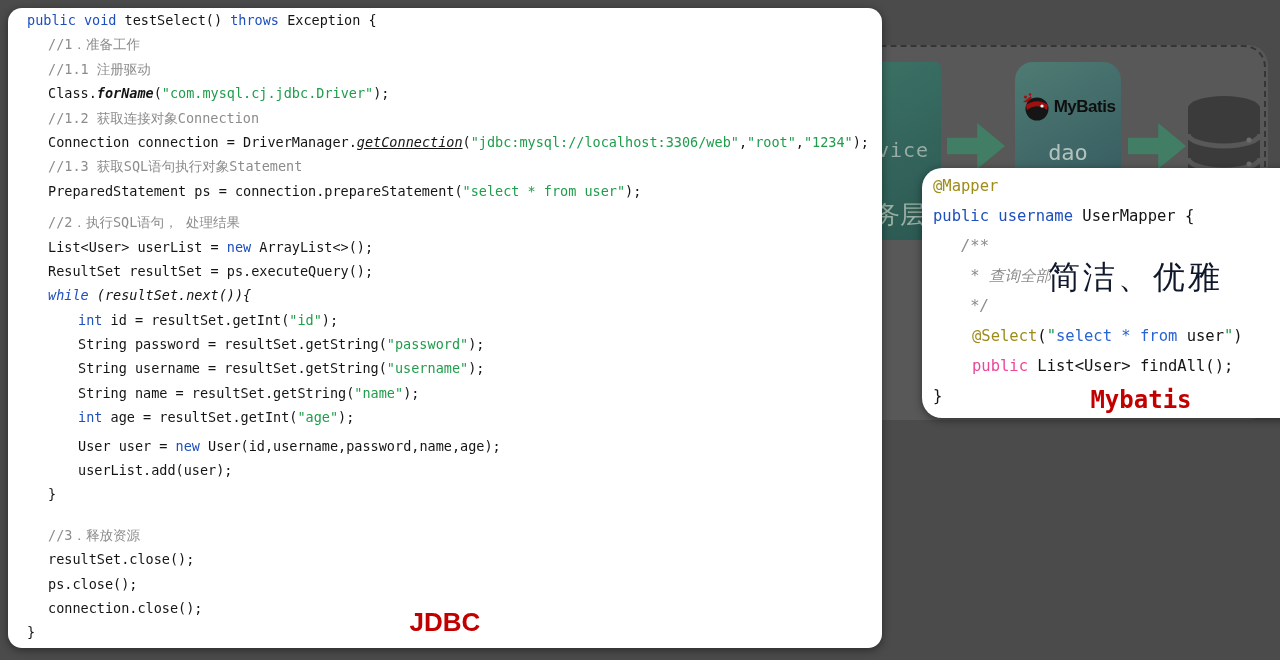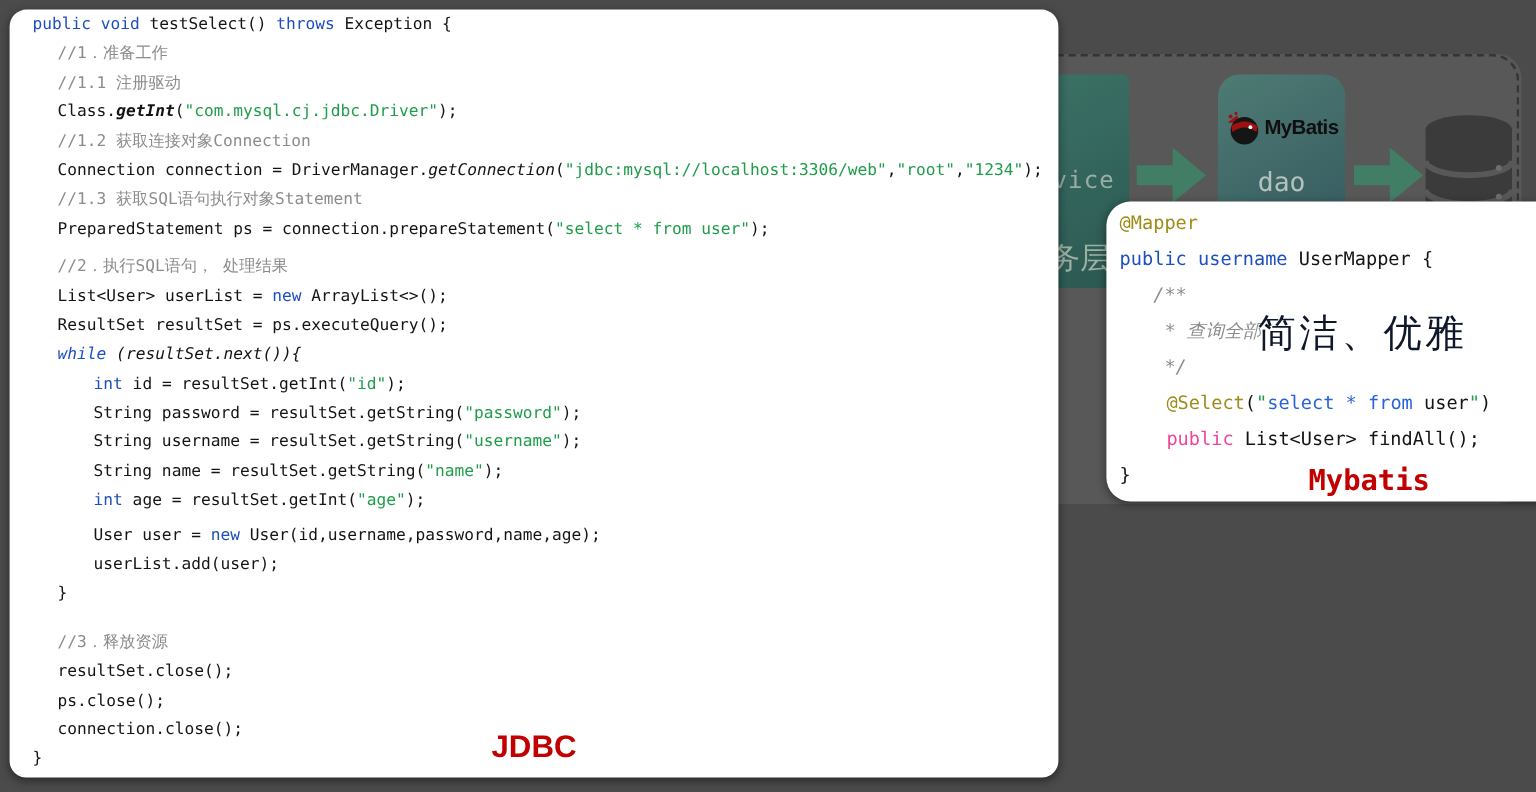--- a/index.html
+++ b/index.html
@@ -39,21 +39,21 @@
   .code-line{white-space:pre;height:24.4px;line-height:24.4px;font-size:13.5px;}
   .panel-right .code-line{height:30px;line-height:30px;font-size:15.5px;}
 
   .tok-k{color:#1e4fbe;}
   .tok-t{color:#141414;}
   .tok-s{color:#1f9d4b;}
   .tok-c{color:#8c8c8c;}
   .tok-a{color:#9e8c1a;}
   .tok-g{color:#ec4899;}
   .tok-bi{color:#141414;font-weight:bold;font-style:italic;}
-  .tok-it{color:#141414;font-style:italic;}
+  .tok-it{color:#141414;font-style:italic;text-decoration:underline;}
   .tok-jd{color:#8c8c8c;font-style:italic;}
   .tok-sk{color:#2a63d4;}
 
   .panel-label{position:absolute;bottom:8px;left:0;width:100%;text-align:center;
                color:#c20000;font-weight:bold;}
   .label-jdbc{font-family:"Liberation Sans",sans-serif;font-size:26px;bottom:10px;}
   .label-mybatis{font-family:"DejaVu Sans Mono",monospace;font-size:24px;bottom:4px;text-indent:26px;}
   .decor-green{position:absolute;left:126px;top:88px;font-size:32px;font-weight:normal;
                color:#0f172a;letter-spacing:3px;font-family:"DejaVu Sans",sans-serif;}
 </style>
@@ -96,21 +96,21 @@
     <path d="M3 64 a36 12 0 0 0 72 0" fill="none" stroke="#585858" stroke-width="5"></path>
     <circle cx="64" cy="46" r="2.5" fill="#6d6d6d"></circle>
     <circle cx="64" cy="70" r="2.5" fill="#6d6d6d"></circle>
   </svg>
 
   <div class="panel panel-left">
     <div id="jdbc-code">
         <div class="code-line" style="padding-left: 19px;"><span class="tok-k">public void </span><span class="tok-t">testSelect() </span><span class="tok-k">throws</span><span class="tok-t"> Exception {</span></div>
         <div class="code-line" style="padding-left: 40px;"><span class="tok-c">//1．准备工作</span></div>
         <div class="code-line" style="padding-left: 40px;"><span class="tok-c">//1.1 注册驱动</span></div>
-        <div class="code-line" style="padding-left: 40px;"><span class="tok-t">Class.</span><span class="tok-bi">getInt</span><span class="tok-t">(</span><span class="tok-s">"com.mysql.cj.jdbc.Driver"</span><span class="tok-t">);</span></div>
+        <div class="code-line" style="padding-left: 40px;"><span class="tok-t">Class.</span><span class="tok-bi">forName</span><span class="tok-t">(</span><span class="tok-s">"com.mysql.cj.jdbc.Driver"</span><span class="tok-t">);</span></div>
         <div class="code-line" style="padding-left: 40px;"><span class="tok-c">//1.2 获取连接对象Connection</span></div>
         <div class="code-line" style="padding-left: 40px;"><span class="tok-t">Connection connection = DriverManager.</span><span class="tok-it">getConnection</span><span class="tok-t">(</span><span class="tok-s">"jdbc:mysql://localhost:3306/web"</span><span class="tok-t">,</span><span class="tok-s">"root"</span><span class="tok-t">,</span><span class="tok-s">"1234"</span><span class="tok-t">);</span></div>
         <div class="code-line" style="padding-left: 40px;"><span class="tok-c">//1.3 获取SQL语句执行对象Statement</span></div>
         <div class="code-line" style="padding-left: 40px;"><span class="tok-t">PreparedStatement ps = connection.prepareStatement(</span><span class="tok-s">"select * from user"</span><span class="tok-t">);</span></div>
         <div class="code-line" style="padding-left: 40px; margin-top: 7px;"><span class="tok-c">//2．执行SQL语句， 处理结果</span></div>
         <div class="code-line" style="padding-left: 40px;"><span class="tok-t">List&lt;User&gt; userList = </span><span class="tok-k">new</span><span class="tok-t"> ArrayList&lt;&gt;();</span></div>
         <div class="code-line" style="padding-left: 40px;"><span class="tok-t">ResultSet resultSet = ps.executeQuery();</span></div>
         <div class="code-line" style="padding-left: 40px; font-style: italic;"><span class="tok-k">while</span><span class="tok-t"> (resultSet.next()){</span></div>
         <div class="code-line" style="padding-left: 70px;"><span class="tok-k">int</span><span class="tok-t"> id = resultSet.getInt(</span><span class="tok-s">"id"</span><span class="tok-t">);</span></div>
         <div class="code-line" style="padding-left: 70px;"><span class="tok-t">String password = resultSet.getString(</span><span class="tok-s">"password"</span><span class="tok-t">);</span></div>

